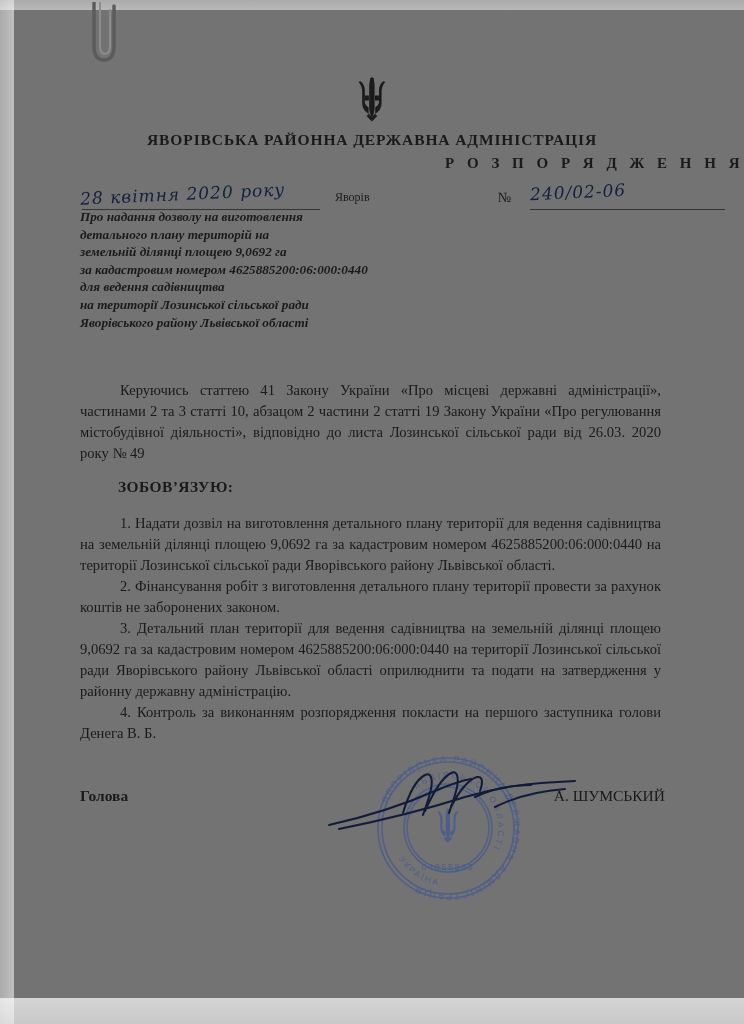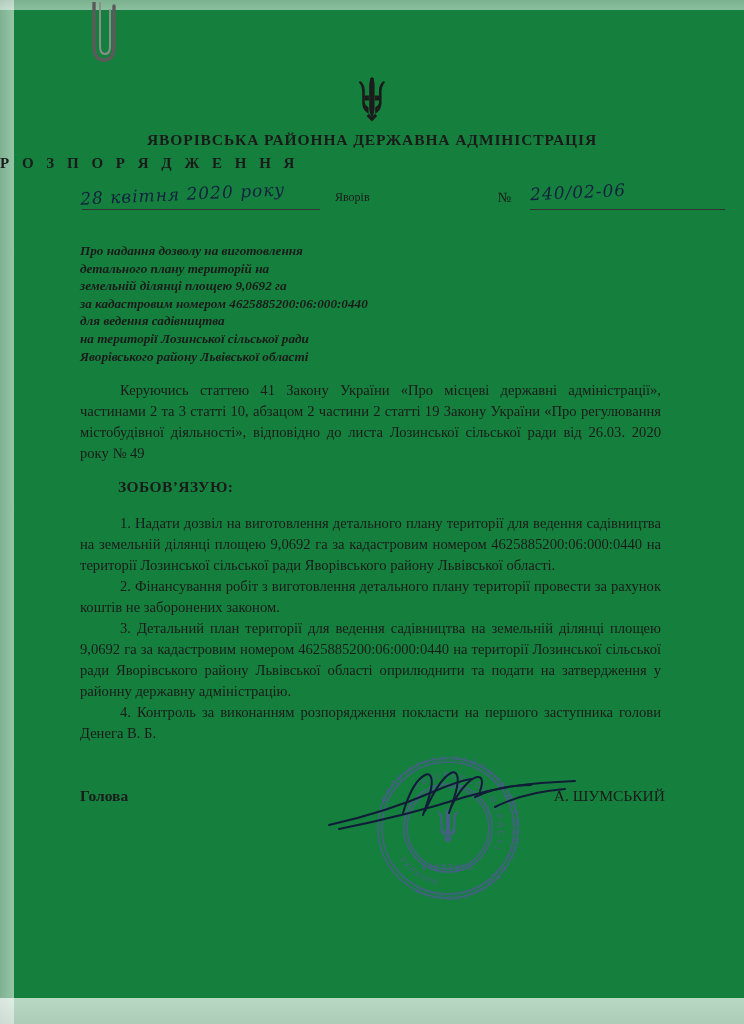--- a/index.html
+++ b/index.html
@@ -12,21 +12,21 @@
     height: 1024px;
     position: relative;
     font-family: "Liberation Serif", serif;
     color: #1a1a1a;
     overflow: hidden;
   }
 
   .page {
     position: absolute;
     inset: 0;
-    background: #15803d;
+    background: #737373;
   }
 
   
   .scan-edge-left {
     position: absolute;
     left: 0; top: 0; bottom: 0;
     width: 14px;
     background: linear-gradient(to right, #d8d8d8, #ffffff);
     opacity: .55;
   }
@@ -72,21 +72,21 @@
     font-size: 15.5px;
     font-weight: bold;
     letter-spacing: 0.9px;
     font-family: "Liberation Serif", serif;
   }
   .doc-kind {
     position: absolute;
     top: 155px;
     left: 0;
     width: 744px;
-    text-align: left;
+    text-align: right;
     font-size: 15px;
     font-weight: bold;
     letter-spacing: 4.5px;
   }
 
   
   .meta-row {
     position: absolute;
     top: 182px;
     left: 80px;
@@ -140,21 +140,21 @@
     top: 27px;
     width: 195px;
     height: 1px;
     background: #333;
   }
 
   
   .subject {
     position: absolute;
     left: 80px;
-    top: 242px;
+    top: 208px;
     width: 430px;
     font-style: italic;
     font-weight: bold;
     font-size: 13.2px;
     line-height: 17.6px;
   }
   .subject div { white-space: nowrap; }
 
   
   .body {

